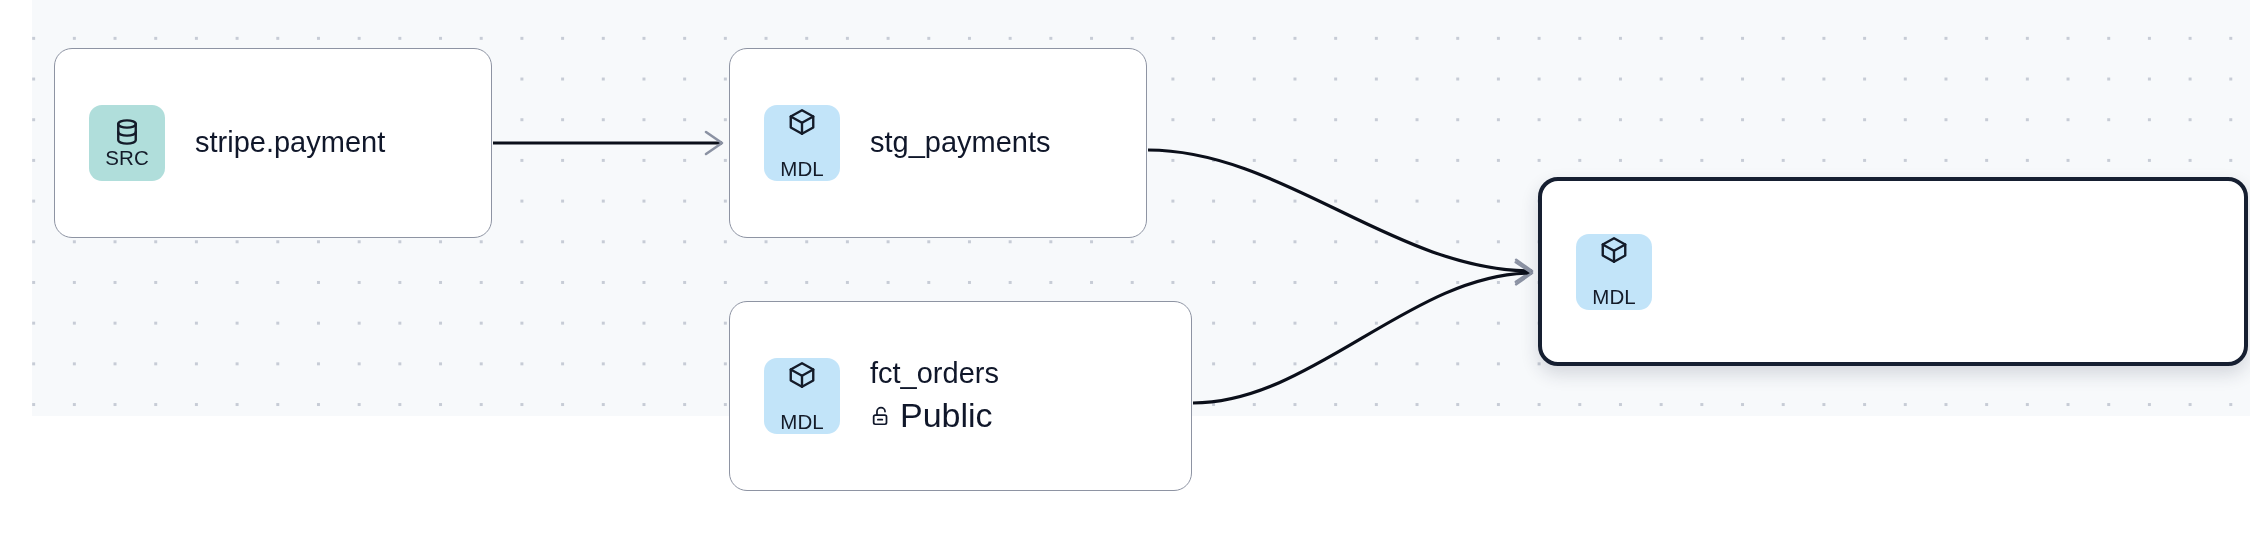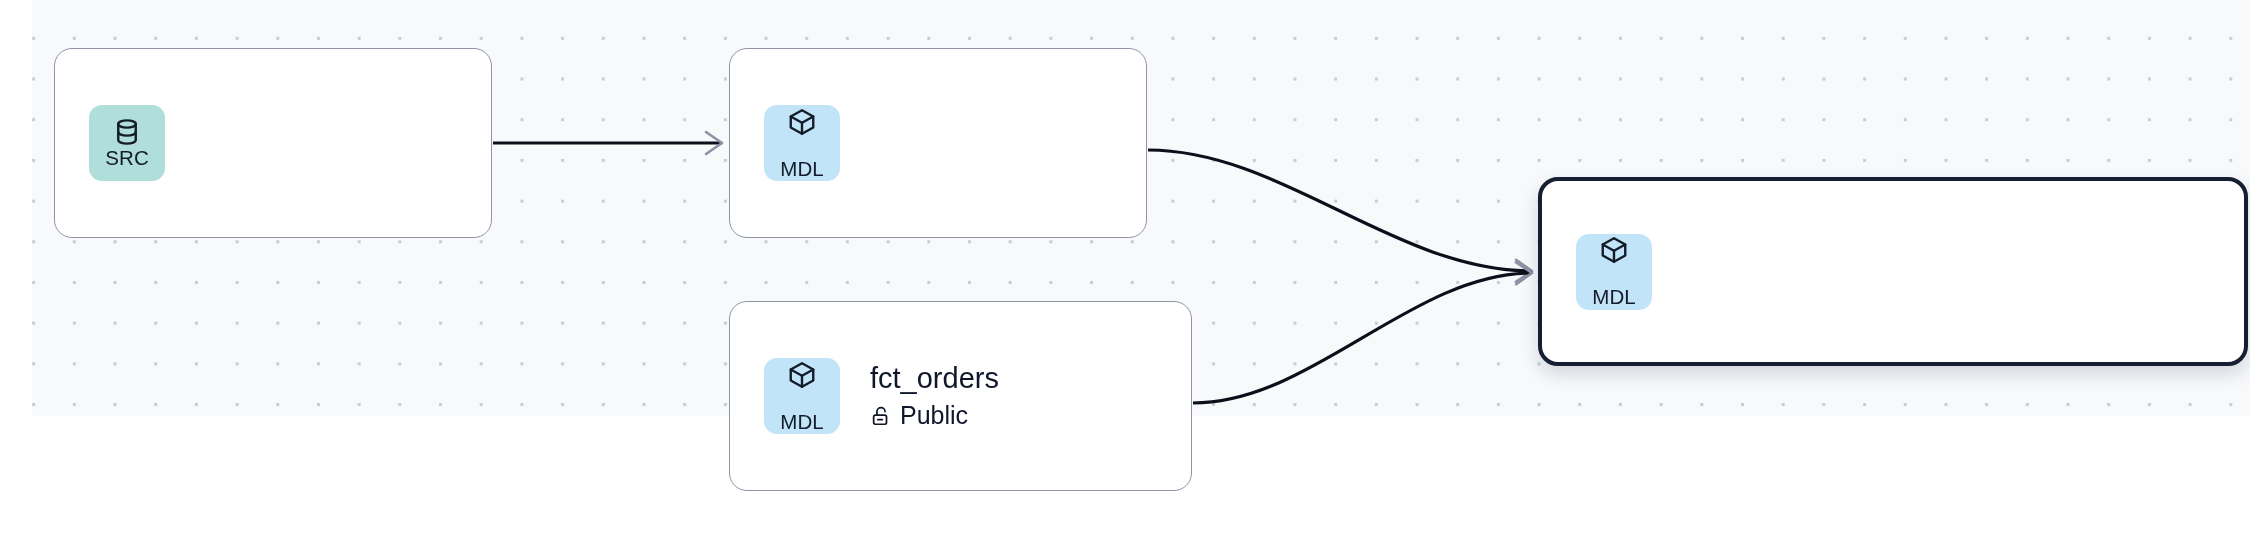--- a/index.html
+++ b/index.html
@@ -79,21 +79,21 @@
     font-size: 29px;
     line-height: 1.15;
     color: #10172a;
     white-space: nowrap;
     font-family: "Liberation Sans", sans-serif;
   }
   .node-sub {
     display: flex;
     align-items: center;
     gap: 8px;
-    font-size: 25px;
+    font-size: 34px;
     line-height: 1.1;
     color: #10172a;
     white-space: nowrap;
   }
   .node-sub svg { display: block; flex: 0 0 auto; }
 </style>
 </head>
 <body>
 
 <div id="canvas">
@@ -118,31 +118,37 @@
         <div class="badge src" style="background: rgb(176, 222, 219);">
           <span>
             <svg width="30" height="30" viewBox="0 0 24 24" fill="none" stroke="#141b29" stroke-width="1.9" stroke-linecap="round" stroke-linejoin="round">
               <ellipse cx="12" cy="5.6" rx="7" ry="2.9"></ellipse>
               <path d="M5 5.6v12.8c0 1.6 3.13 2.9 7 2.9s7-1.3 7-2.9V5.6"></path>
               <path d="M5 12c0 1.6 3.13 2.9 7 2.9s7-1.3 7-2.9"></path>
             </svg>
           </span>
           <span class="badge-text">SRC</span>
         </div>
+        <div class="labels">
+          <div class="node-title">stripe.payment</div>
+        </div>
       </div>
       <div class="node" style="left: 697px; top: 48px; width: 418px; height: 190px;">
         <div class="badge mdl" style="background: rgb(194, 228, 249);">
           <span>
             <svg width="30" height="30" viewBox="0 0 24 24" fill="none" stroke="#141b29" stroke-width="1.9" stroke-linecap="round" stroke-linejoin="round">
               <path d="M21 7.6 12 2.6 3 7.6v8.8l9 5 9-5z"></path>
               <path d="M3 7.6 12 12.6 21 7.6"></path>
               <path d="M12 12.6V21.4"></path>
             </svg>
           </span>
           <span class="badge-text">MDL</span>
+        </div>
+        <div class="labels">
+          <div class="node-title">stg_payments</div>
         </div>
       </div>
       <div class="node" style="left: 697px; top: 301px; width: 463px; height: 190px;">
         <div class="badge mdl" style="background: rgb(194, 228, 249);">
           <span>
             <svg width="30" height="30" viewBox="0 0 24 24" fill="none" stroke="#141b29" stroke-width="1.9" stroke-linecap="round" stroke-linejoin="round">
               <path d="M21 7.6 12 2.6 3 7.6v8.8l9 5 9-5z"></path>
               <path d="M3 7.6 12 12.6 21 7.6"></path>
               <path d="M12 12.6V21.4"></path>
             </svg>

